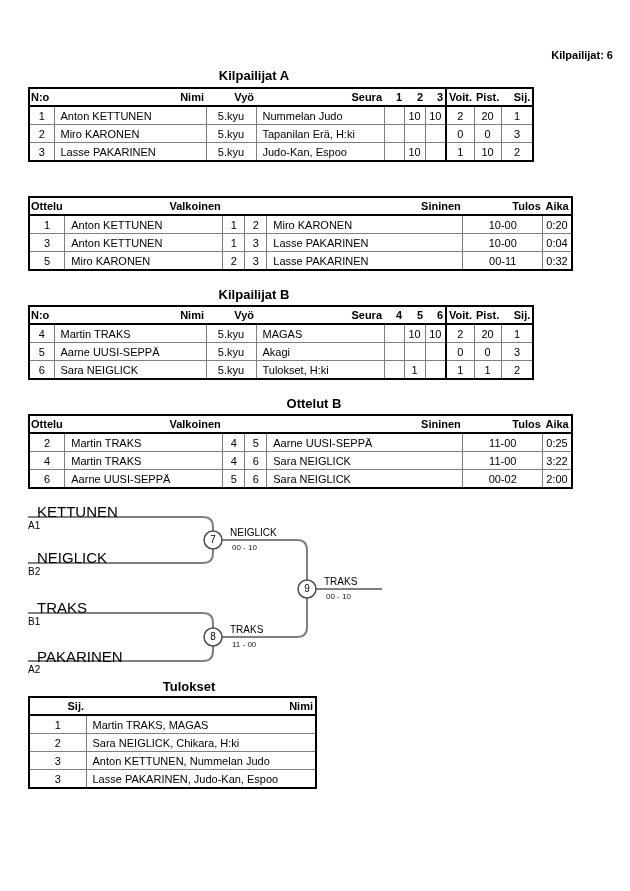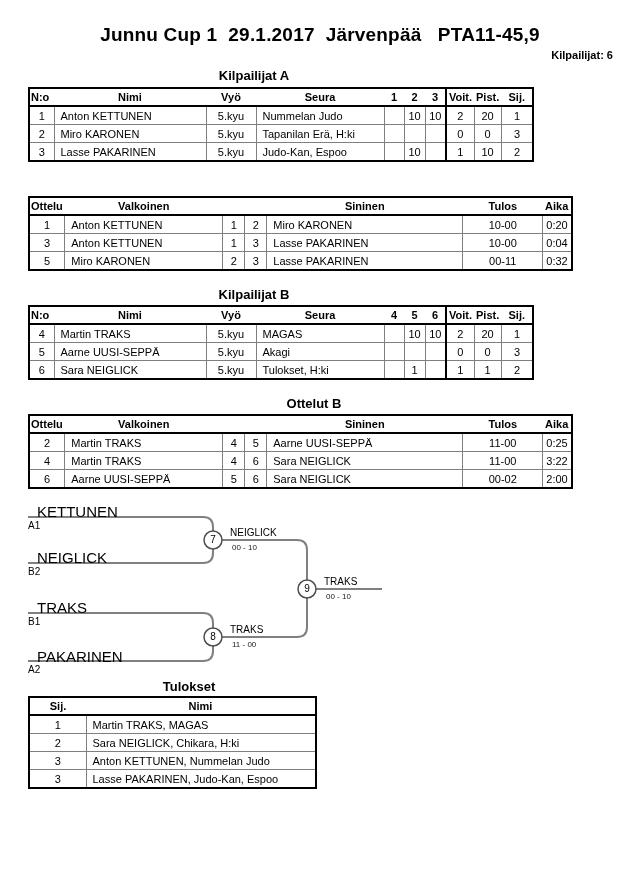--- a/index.html
+++ b/index.html
@@ -13,21 +13,21 @@
     font-size:19px;font-weight:bold;white-space:pre;letter-spacing:0.2px;
   }
   #competitors-count{top:49px;right:17px;font-size:11px;font-weight:bold;}
   .sec-title{font-size:13px;font-weight:bold;transform:translateX(-50%);white-space:nowrap;padding-left:36px;}
   table.grid{
     position:absolute;border-collapse:collapse;table-layout:fixed;
     font-size:11px;background:#fff;border:2px solid #000;
   }
   table.grid th{
     font-weight:bold;border:none;border-bottom:2px solid #000;
-    height:16px;padding:0 2px;white-space:nowrap;overflow:visible;text-align:center;
+    height:16px;padding:0 2px;white-space:nowrap;overflow:visible;text-align:right;
   }
   table.grid td{
     border:1px solid #7f7f7f;height:17px;padding:0 3px;
     white-space:nowrap;overflow:hidden;text-align:center;
   }
   table.grid .l{text-align:left;padding-left:6px;}
   table.grid th.l{padding-left:1px;}
   table.grid .thick{border-left:2px solid #000 !important;}
   
   #bracket-svg{left:0;top:0;pointer-events:none;}
@@ -35,21 +35,20 @@
   .bk-seed{font-size:10px;white-space:nowrap;}
   .bk-win{font-size:10px;white-space:nowrap;}
   .bk-score{font-size:8px;white-space:nowrap;color:#1a1a1a;}
   .bk-num{font-size:10px;width:18px;text-align:center;line-height:12px;}
 </style>
 </head>
 <body>
 
 <div id="page">
 
-  <div id="main-title" class="abs">Junnu Cup 1  29.1.2017  Järvenpää   PTA11-45,9</div>
   <div id="competitors-count" class="abs">Kilpailijat: 6</div>
 
   <div class="abs sec-title" style="left:236px;top:68px;">Kilpailijat A</div>
   <table class="grid" style="left:28px;top:87px;">
     <colgroup>
         <col style="width:25px">
         <col style="width:152px">
         <col style="width:50px">
         <col style="width:128px">
         <col style="width:20px">

